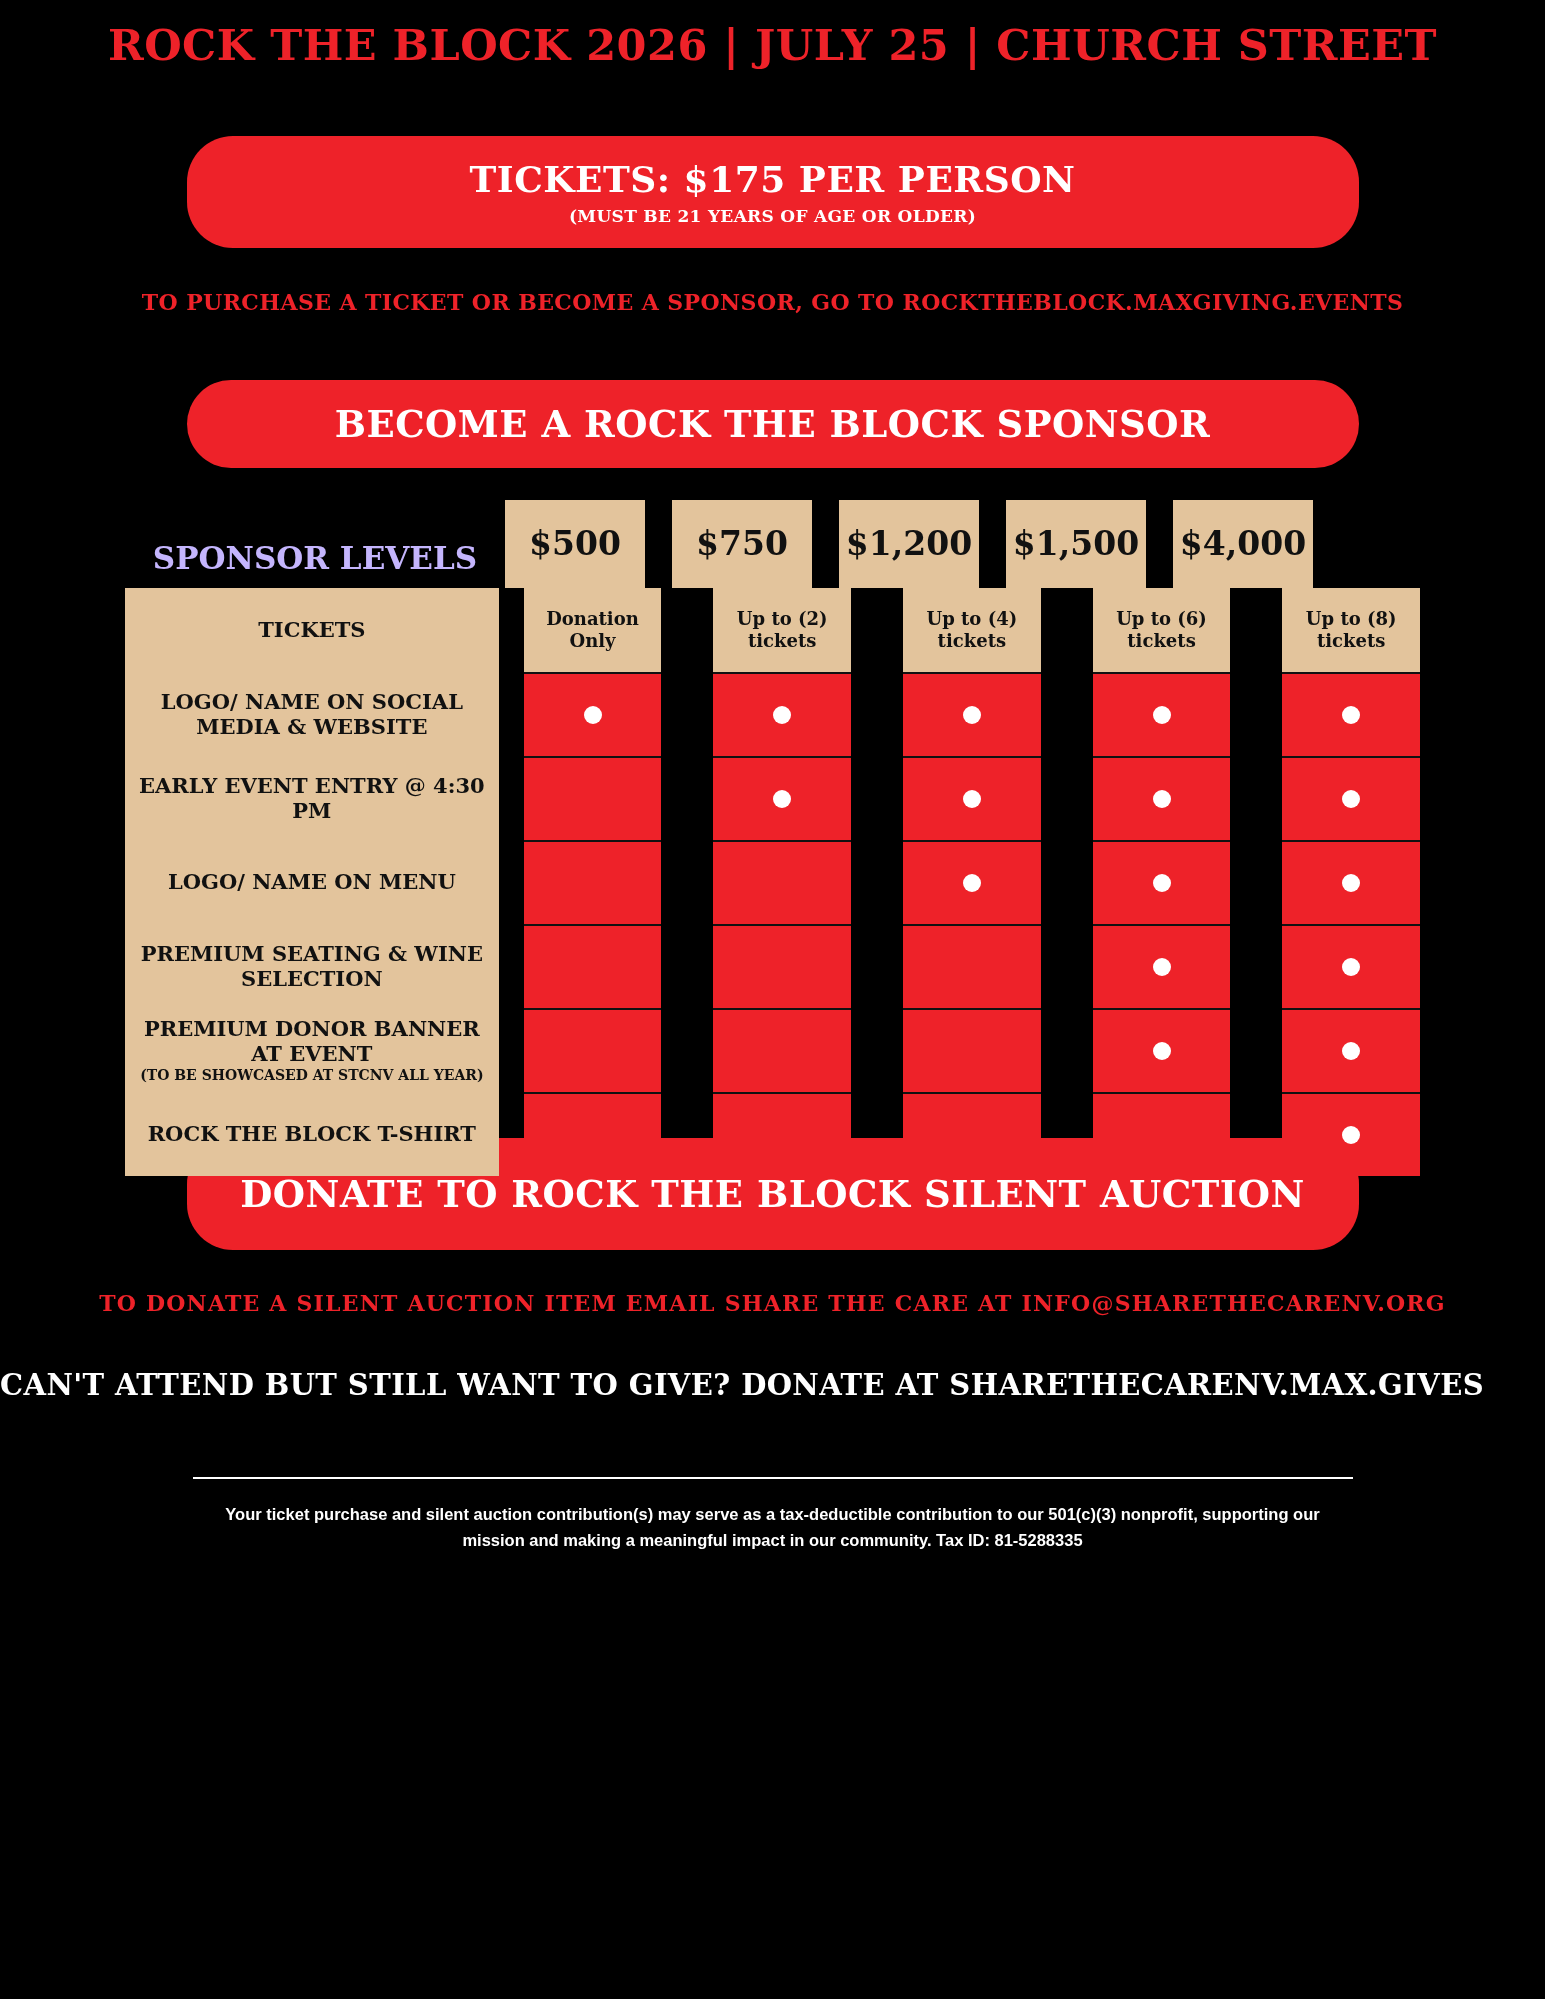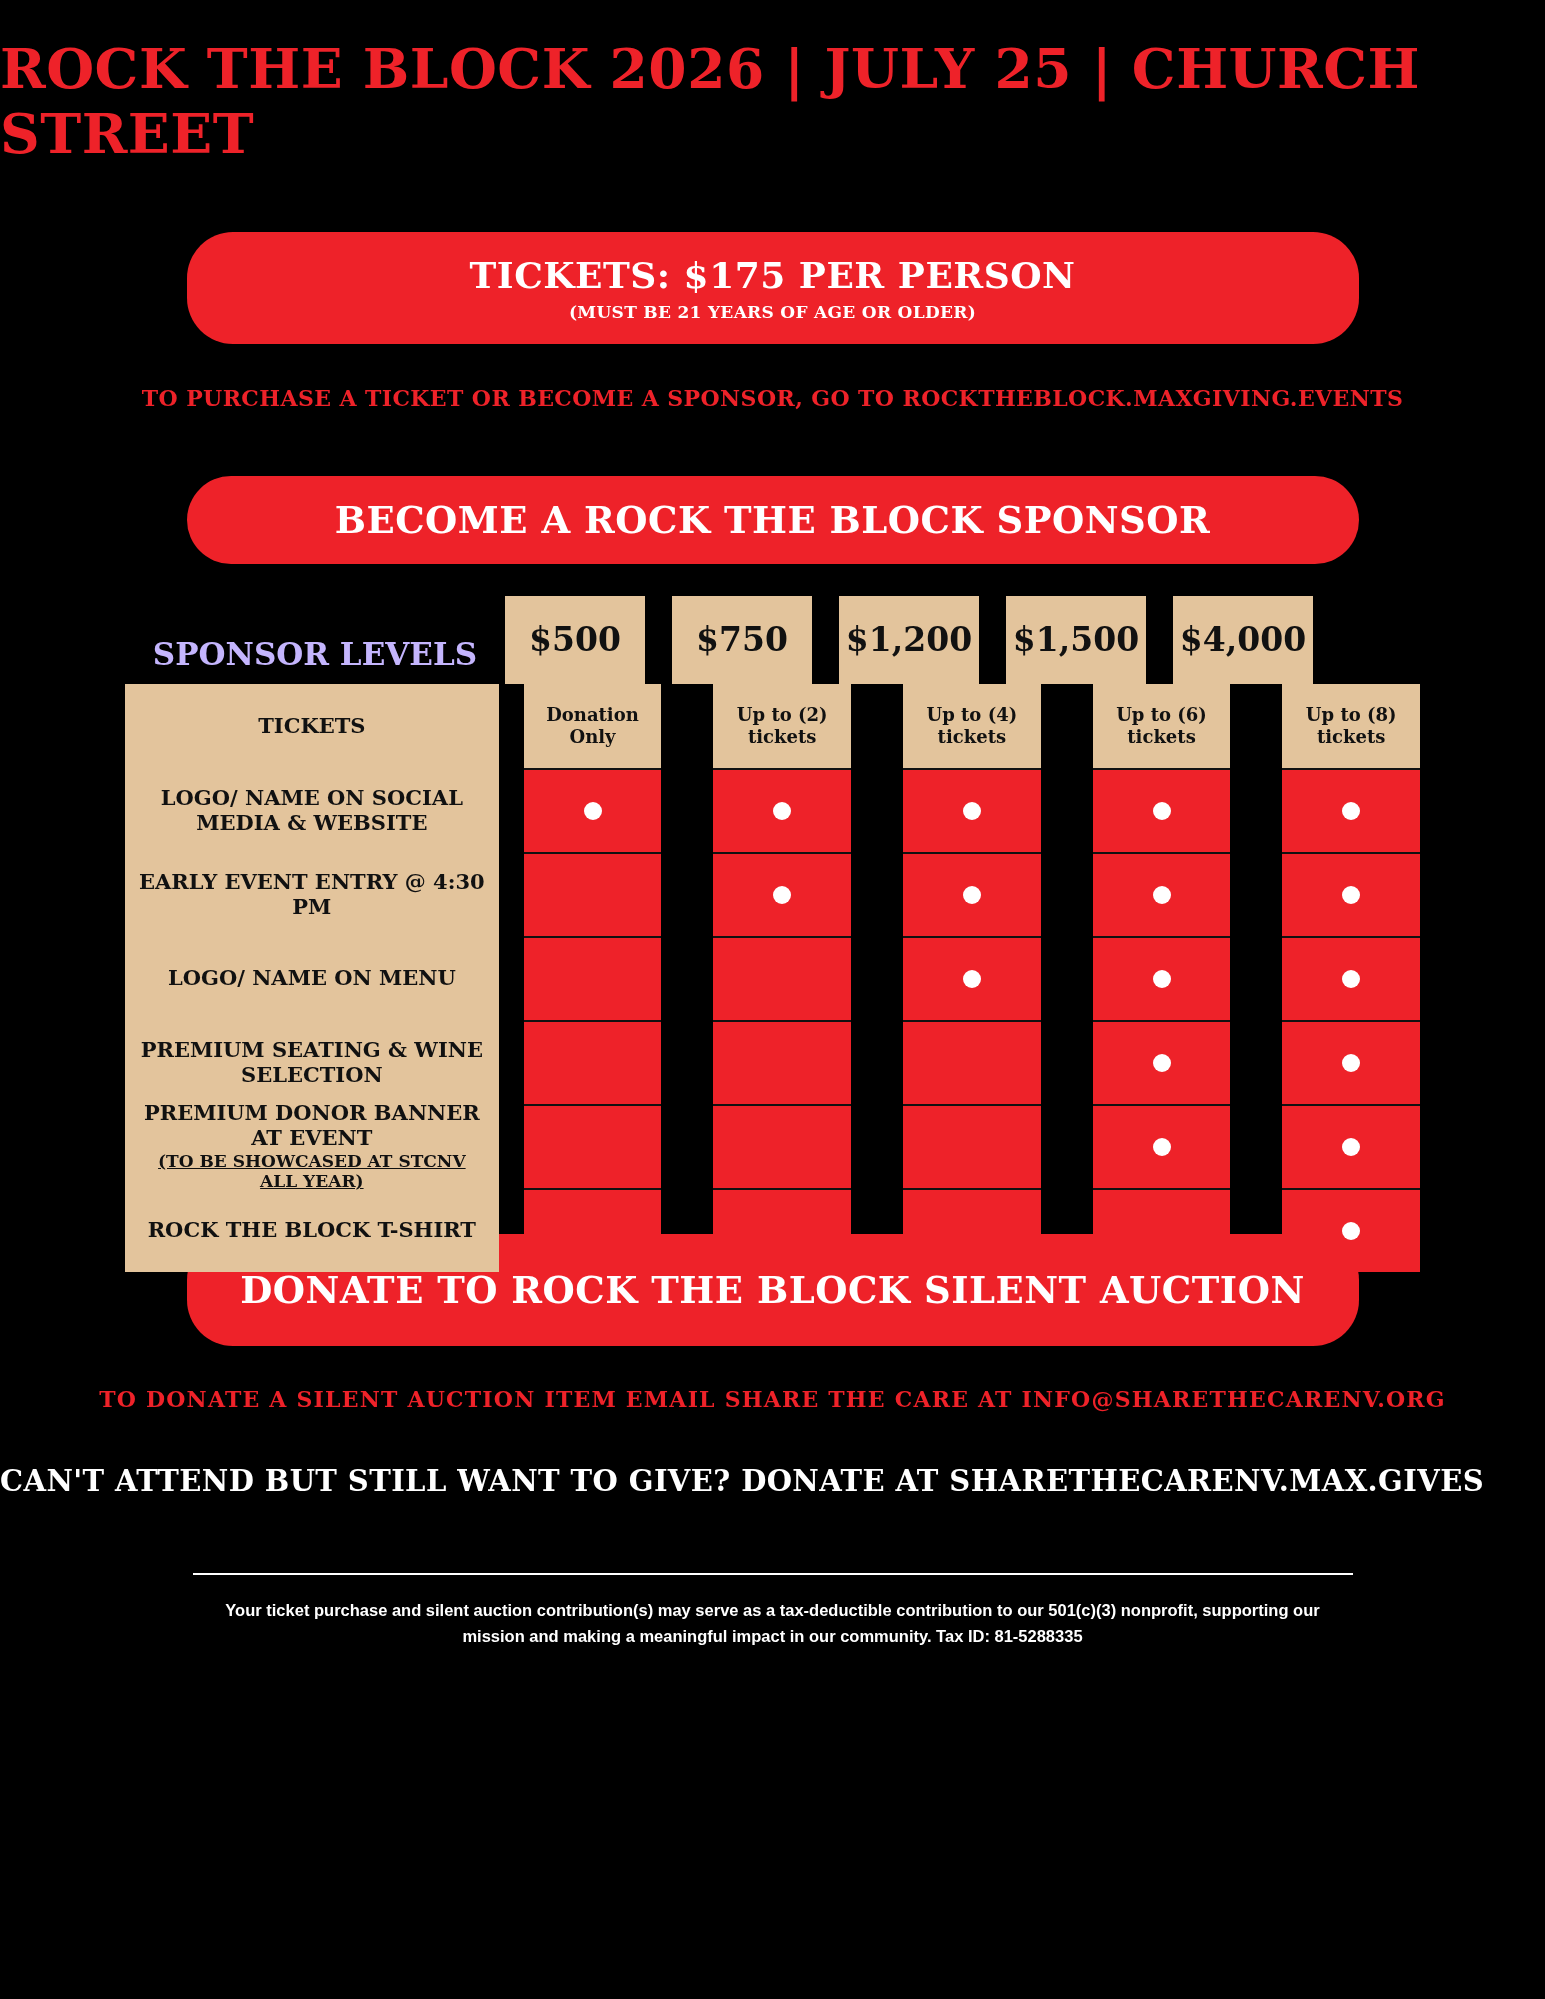--- a/index.html
+++ b/index.html
@@ -16,27 +16,27 @@
     overflow: hidden;
   }
   .page {
     position: absolute;
     inset: 0;
     background: #000000;
   }
 
   
   .header {
-    text-align: left;
+    text-align: center;
     color: #ee2229;
     font-family: "DejaVu Serif", serif;
     font-weight: bold;
-    font-size: 55px;
+    font-size: 43px;
     letter-spacing: 0.5px;
-    padding-top: 36px;
+    padding-top: 20px;
   }
 
   
   .pill {
     background: #ee2229;
     border-radius: 46px;
     margin: 0 auto;
     text-align: left;
     color: #ffffff;
     box-shadow: 0 3px 0 rgba(0,0,0,0.35);
@@ -145,24 +145,23 @@
     justify-content: center;
     text-align: center;
     font-family: "DejaVu Serif", serif;
     font-weight: bold;
     font-size: 21px;
     line-height: 1.2;
     padding: 0 12px;
     box-sizing: border-box;
   }
   .feature-cell .sub {
-    font-size: 17px;
+    font-size: 14px;
     margin-top: 1px;
     letter-spacing: 0;
-    text-decoration: underline;
   }
 
   .level-col {
     width: 140px;
     margin-right: 27px;
   }
   .level-col:last-child { margin-right: 0; }
 
   .tickets-cell {
     height: 84px;

